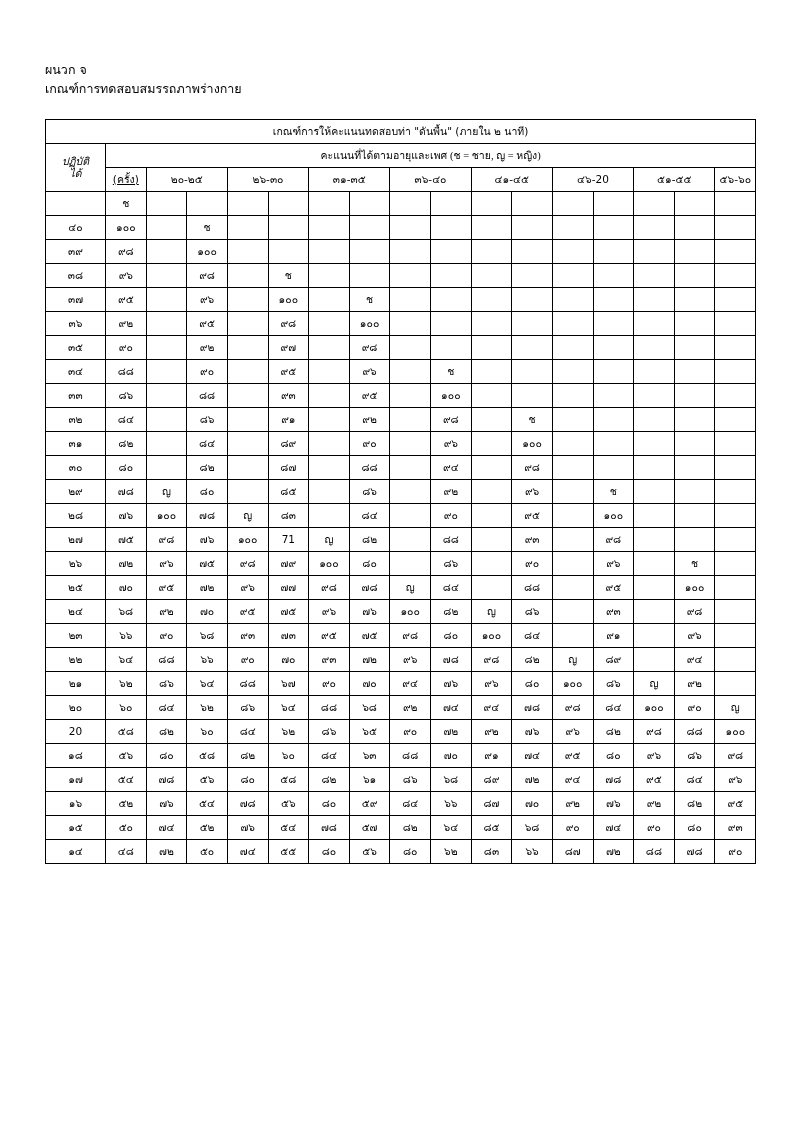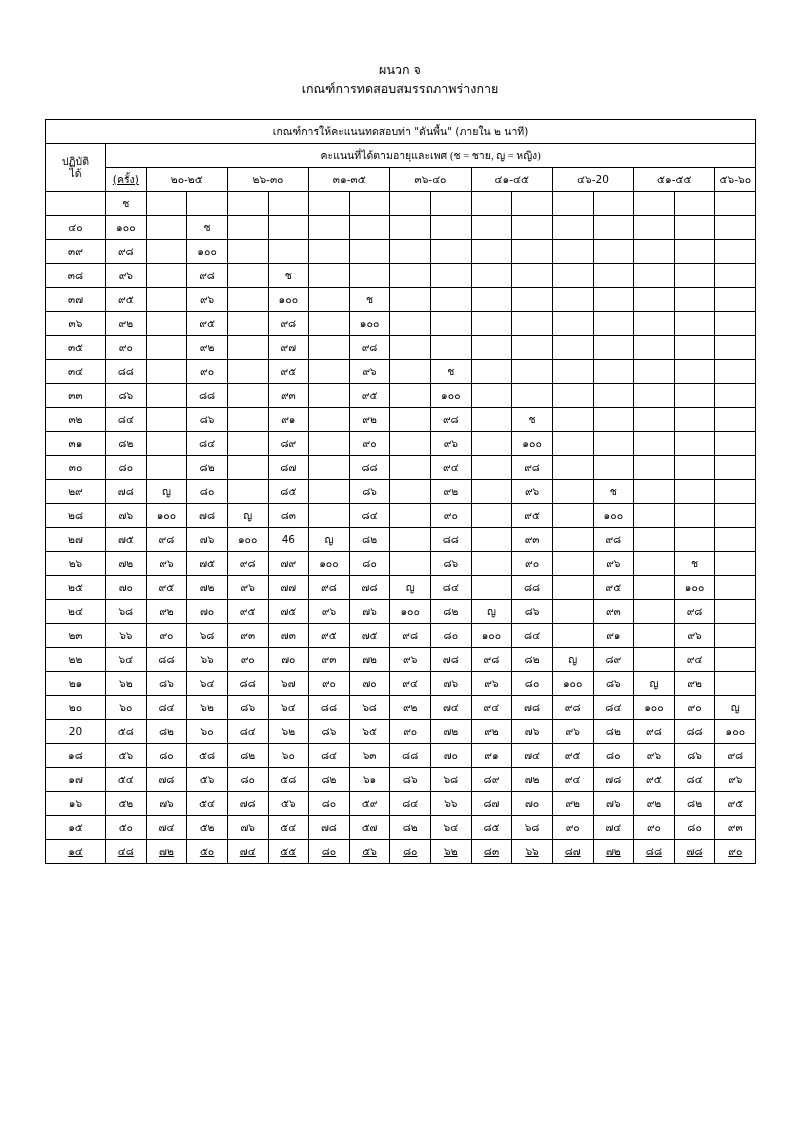--- a/index.html
+++ b/index.html
@@ -15,21 +15,20 @@
     position: relative;
   }
   .page {
     width: 800px;
     height: 1132px;
     box-sizing: border-box;
     padding: 60px 45px 0 45px;
     position: relative;
   }
   .doc-title {
-    text-align: center;
     font-size: 12.5px;
     line-height: 1.55;
     margin: 0 0 20px 0;
     font-weight: normal;
   }
   .doc-title div { white-space: nowrap; }
 
   table.grid {
     border-collapse: collapse;
     width: 710px;
@@ -53,40 +52,41 @@
   }
   td.subtitle-cell {
     font-size: 11.5px;
     height: 40px;
     font-family: Liberation Serif, serif;
   }
   td.firstcol-head {
     font-size: 11px;
     line-height: 1.15;
     height: 40px;
+    font-style: italic;
   }
   td.unit-head {
     font-size: 11px;
     height: 26px;
     text-decoration: underline;
   }
   td.age-head {
     font-size: 11px;
     height: 26px;
   }
   td.rowlabel {
     font-size: 10.5px;
   }
   td.sexmark {
     font-size: 10.5px;
   }
   .outer-left { border-left: 1.6px solid #000 !important; }
   .outer-right { border-right: 1.6px solid #000 !important; }
   .outer-top { border-top: 1.6px solid #000 !important; }
-  .outer-bottom { border-bottom: 1.6px solid #000 !important; text-decoration: underline; }
+  .outer-bottom { border-bottom: 1.6px solid #000 !important; }
 </style>
 </head>
 <body>
 
 <div class="page">
 
   <div class="doc-title">
     <div>ผนวก จ</div>
     <div>เกณฑ์การทดสอบสมรรถภาพร่างกาย</div>
   </div>
@@ -399,21 +399,21 @@
           <td class="score-cell"></td>
           <td class="score-cell"></td>
           <td class="score-cell outer-right"></td>
         </tr>
         <tr>
           <td class="rowlabel outer-left">๒๗</td>
           <td class="score-cell">๗๕</td>
           <td class="score-cell">๙๘</td>
           <td class="score-cell">๗๖</td>
           <td class="score-cell">๑๐๐</td>
-          <td class="score-cell">46</td>
+          <td class="score-cell">71</td>
           <td class="sexmark">ญ</td>
           <td class="score-cell">๘๒</td>
           <td class="score-cell"></td>
           <td class="score-cell">๘๘</td>
           <td class="score-cell"></td>
           <td class="score-cell">๙๓</td>
           <td class="score-cell"></td>
           <td class="score-cell">๙๘</td>
           <td class="score-cell"></td>
           <td class="score-cell"></td>

